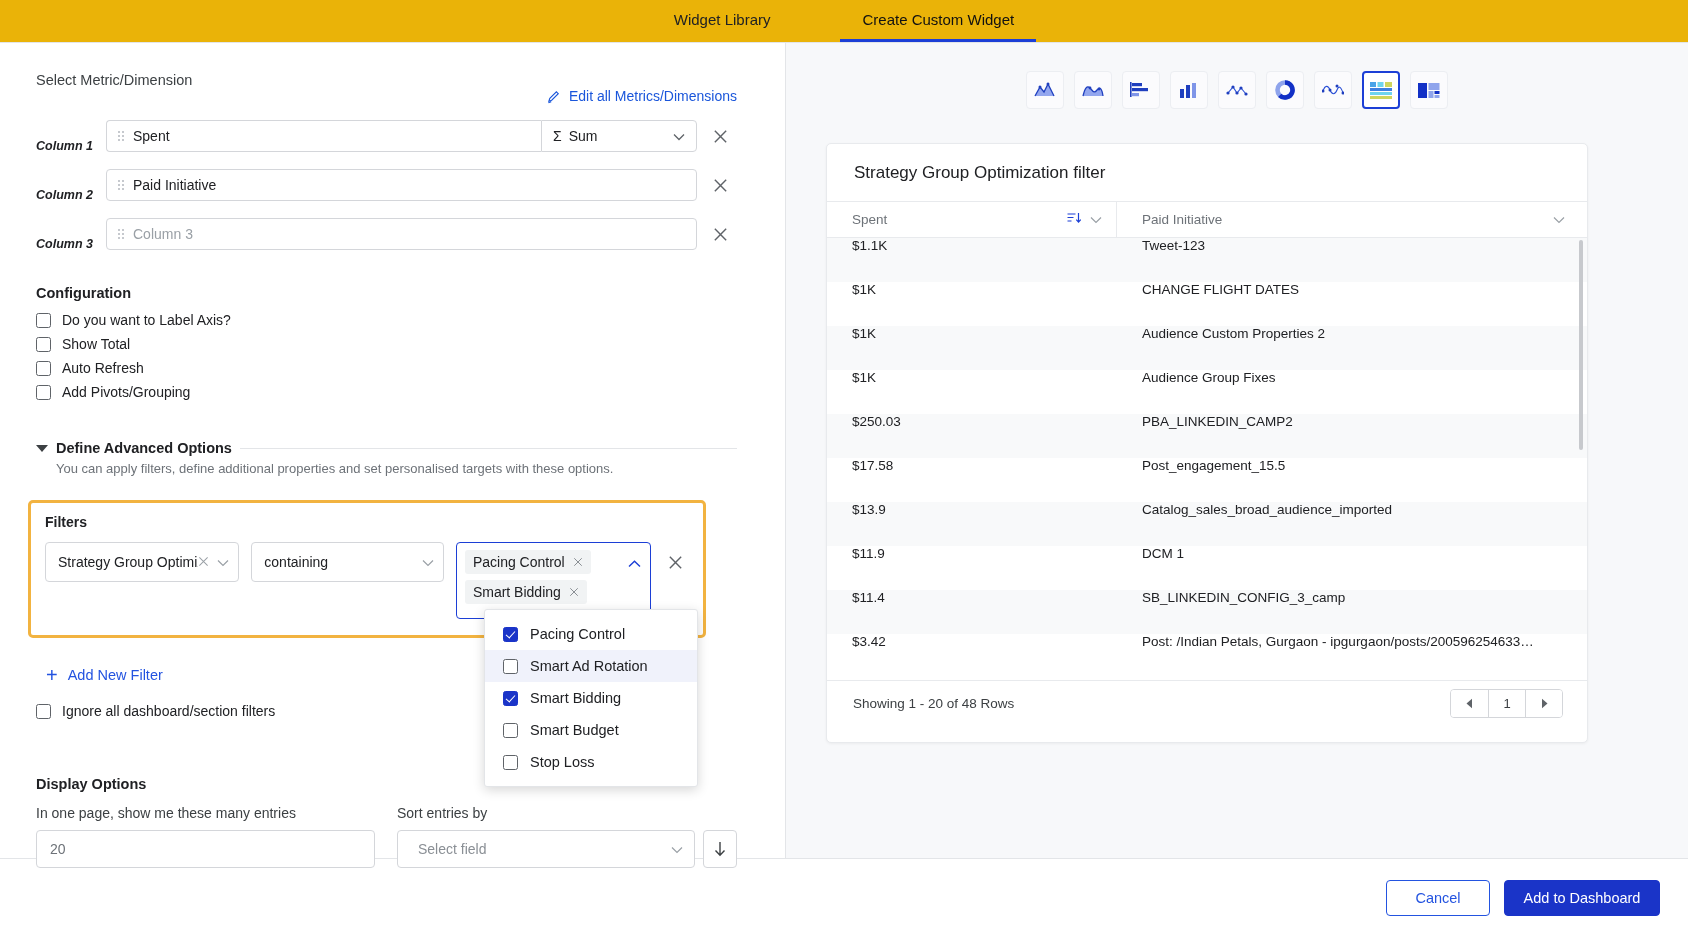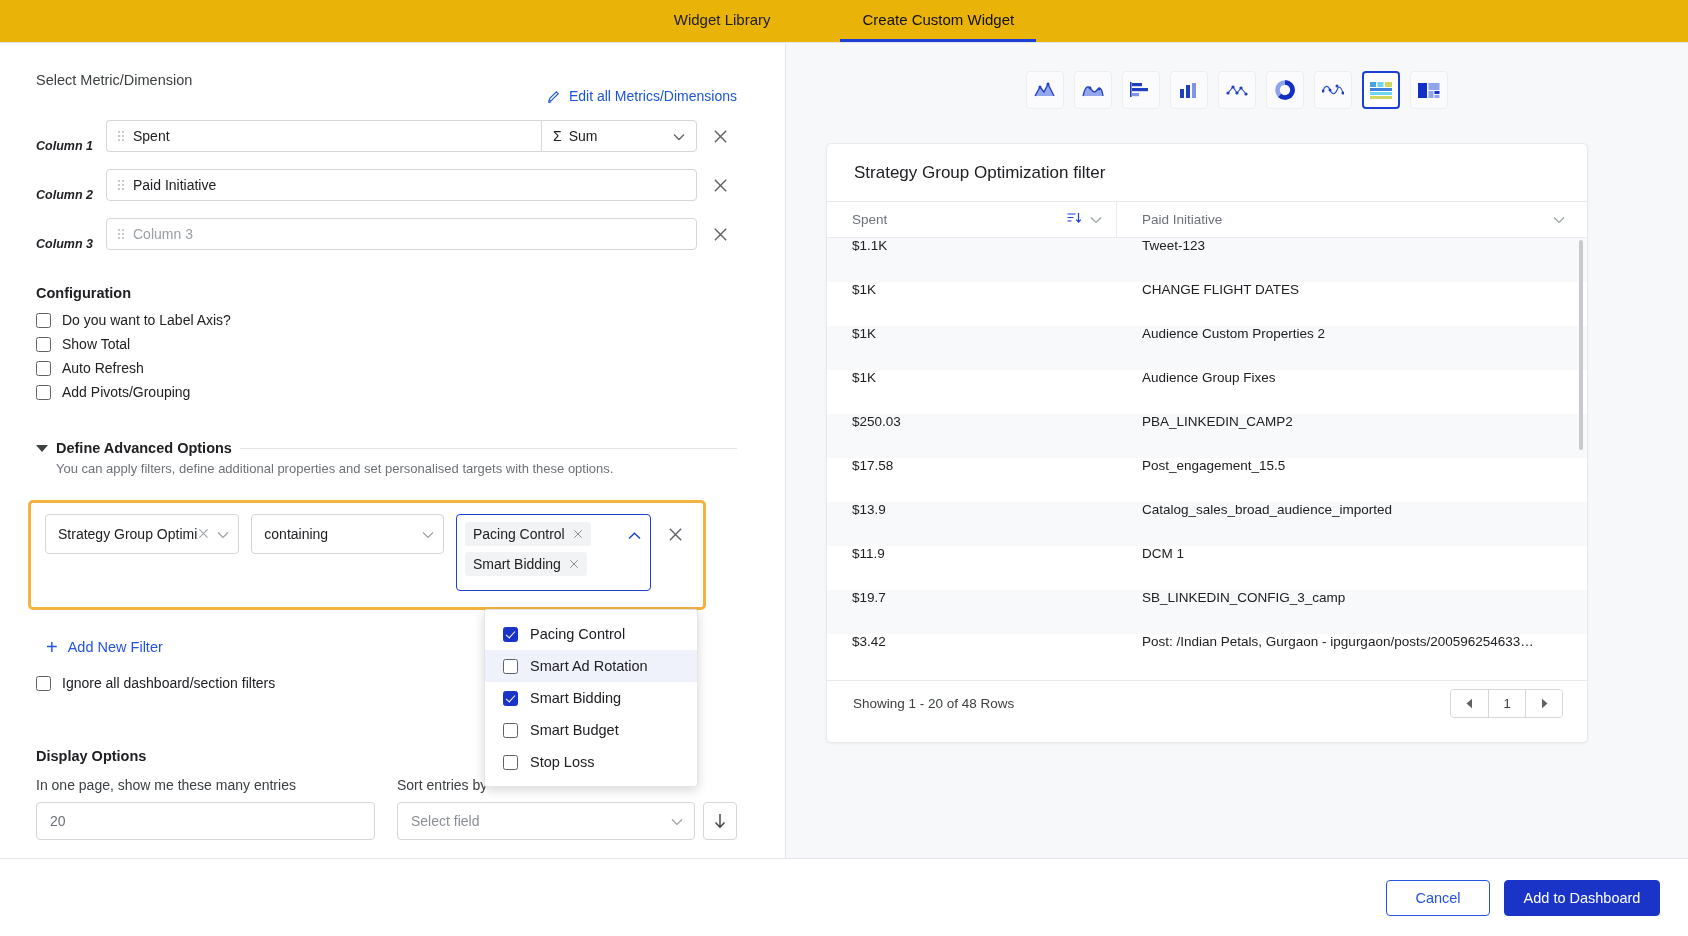--- a/index.html
+++ b/index.html
@@ -157,21 +157,21 @@
   .disp-grid { display: flex; gap: 22px; margin-top: 13px; }
   .disp-col.c1 { width: 342px; }
   .disp-col.c2 { width: 340px; display: flex; align-items: flex-end; gap: 8px; }
   .disp-lab { font-size: 14px; color: #3c4043; margin-bottom: 9px; }
   .disp-input {
     height: 38px; border: 1px solid #d4d6da; border-radius: 4px; background: #fff;
     display: flex; align-items: center; padding: 0 13px; font-size: 14px; color: #6d7278;
   }
   .disp-sel {
     flex: 1 1 auto; height: 38px; border: 1px solid #d4d6da; border-radius: 4px; background: #fff;
-    display: flex; align-items: center; justify-content: space-between; padding: 0 11px 0 13px;
+    display: flex; align-items: center; justify-content: space-between; padding: 0 11px 0 20px;
     font-size: 14px; color: #8a8f95; cursor: pointer;
   }
   .sortbtn {
     width: 34px; height: 38px; flex: 0 0 34px; border: 1px solid #d4d6da; border-radius: 4px;
     background: #fff; display: flex; align-items: center; justify-content: center; cursor: pointer; color: #3c4043;
   }
 
   
   .chart-icons { display: flex; justify-content: center; gap: 10px; padding: 28px 0 0 0; }
   .ci {
@@ -322,20 +322,21 @@
         </div>
 
         <div class="adv-head">
           <span class="caret"></span>
           <span class="adv-title">Define Advanced Options</span>
           <span class="adv-rule"></span>
         </div>
         <div class="adv-sub">You can apply filters, define additional properties and set personalised targets with these options.</div>
 
         <div class="filters-box">
+          <div class="filters-title">Filters</div>
           <div class="filters-row">
             <div class="f-select one">
               <span class="f-sel-txt">Strategy Group Optimizatic</span>
               <span class="f-sel-icons">
                 <span>
                   <svg width="11" height="11" viewBox="0 0 12 12">
                       <path d="M1.5 1.5L10.5 10.5M10.5 1.5L1.5 10.5" stroke="#9aa0a6" stroke-width="1.1"></path>
                     </svg>
                 </span>
                 <span>
@@ -590,21 +591,21 @@
           </div>
           <div class="pv-row">
             <span class="c1">$13.9</span>
             <span class="c2">Catalog_sales_broad_audience_imported</span>
           </div>
           <div class="pv-row">
             <span class="c1">$11.9</span>
             <span class="c2">DCM 1</span>
           </div>
           <div class="pv-row">
-            <span class="c1">$19.7</span>
+            <span class="c1">$11.4</span>
             <span class="c2">SB_LINKEDIN_CONFIG_3_camp</span>
           </div>
           <div class="pv-row">
             <span class="c1">$3.42</span>
             <span class="c2">Post: /Indian Petals, Gurgaon - ipgurgaon/posts/200596254633…</span>
           </div>
           <div class="pv-scroll"></div>
         </div>
 
         <div class="pv-foot">

